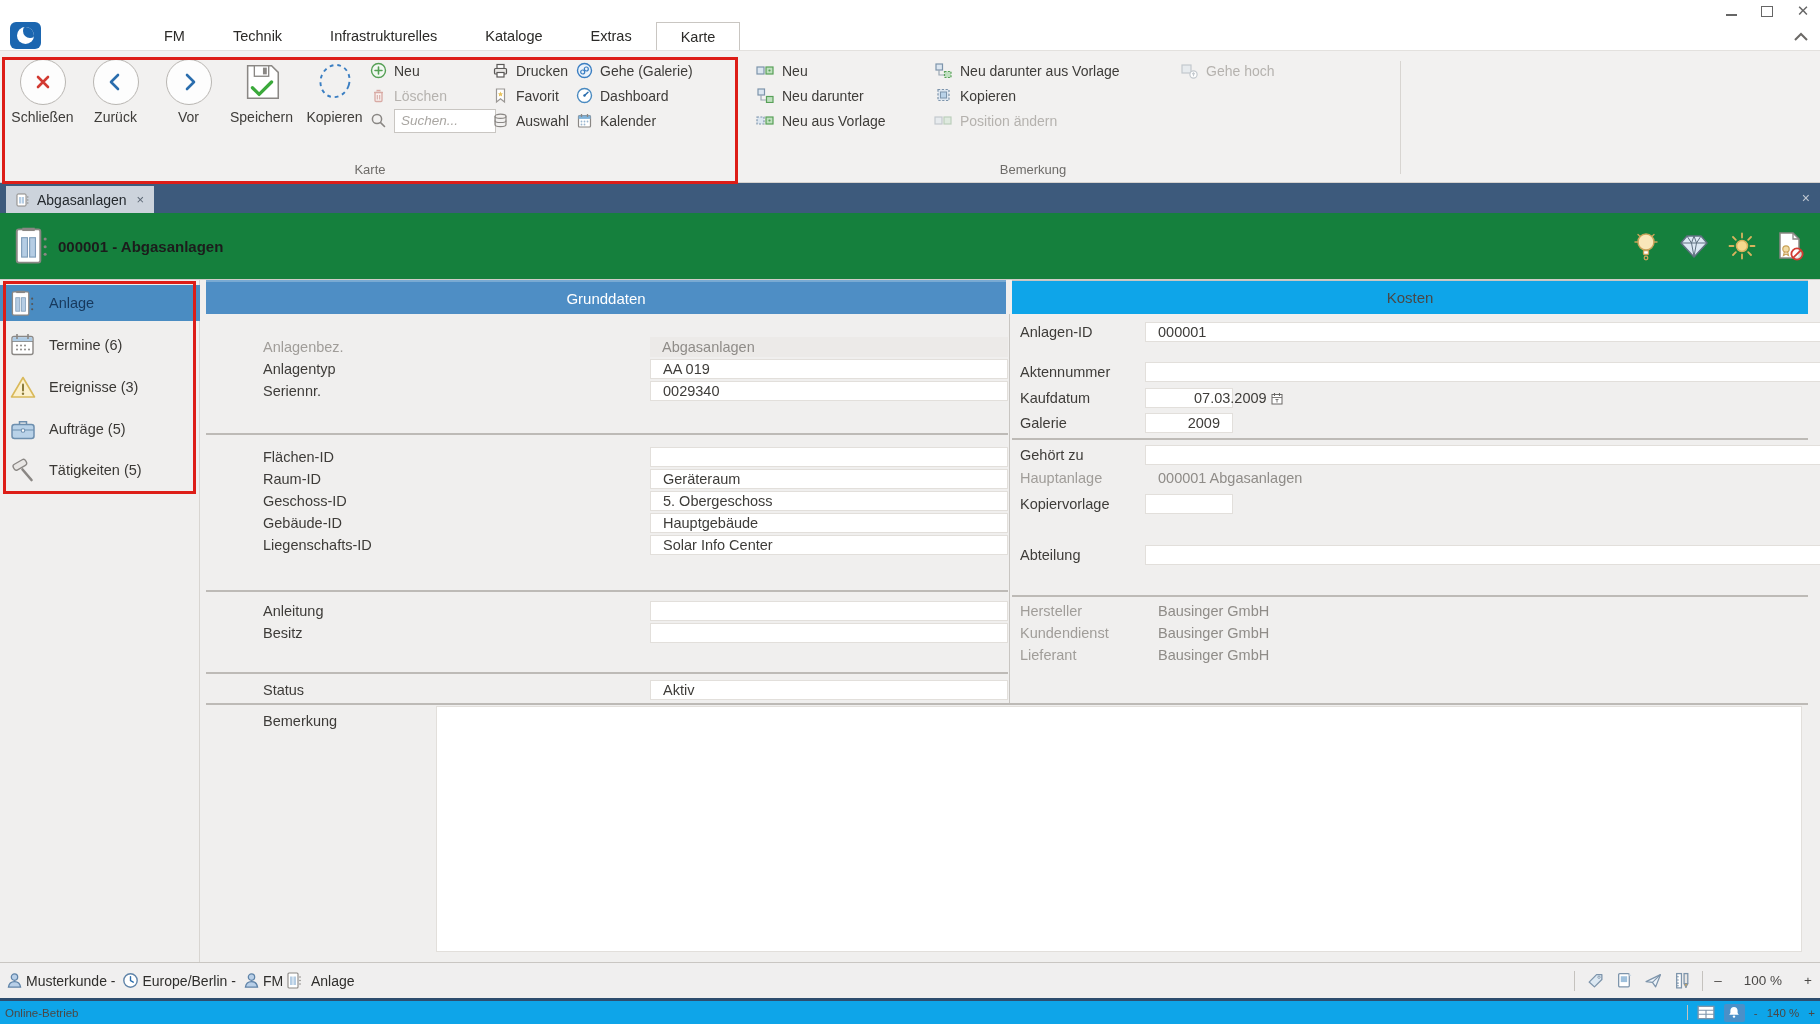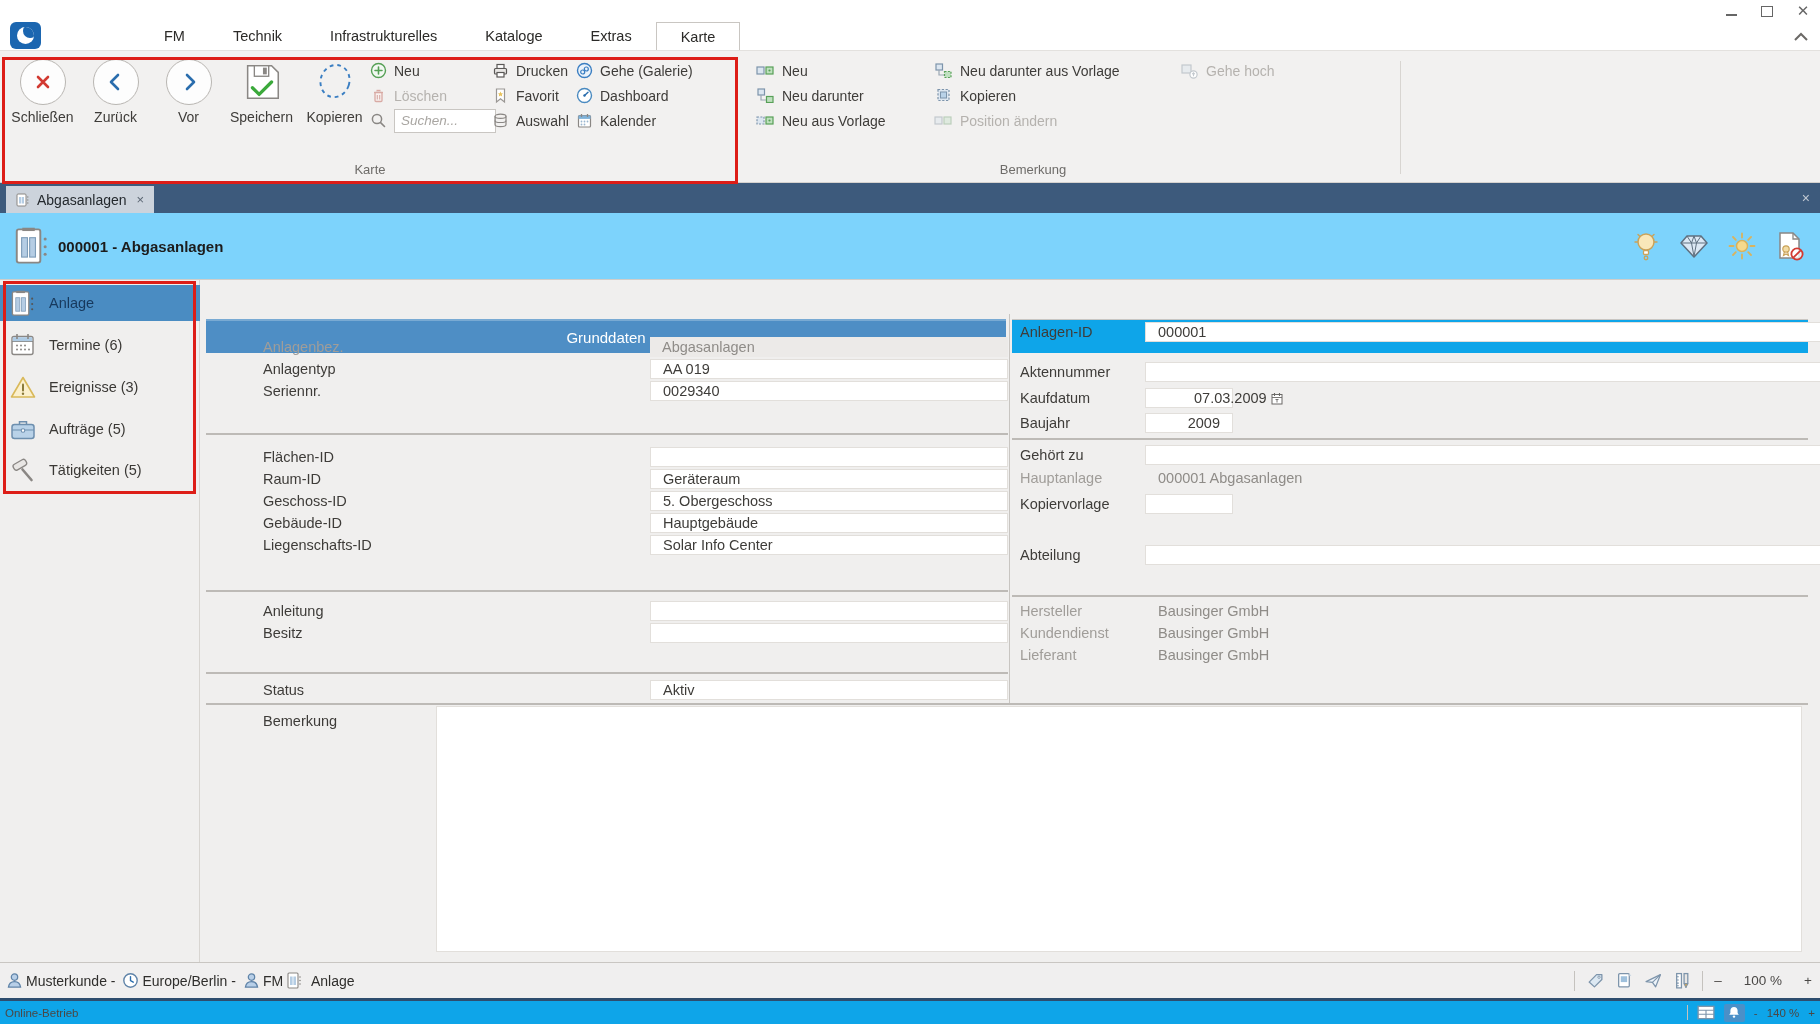--- a/index.html
+++ b/index.html
@@ -51,36 +51,36 @@
   #annot-sidebar{left:3px;top:281px;width:193px;height:213px;}
 
   
   #tabstrip{position:absolute;left:0;top:183px;width:1820px;height:30px;background:#3d5a7c;}
   #doctab{position:absolute;left:6px;top:3px;height:27px;background:#ccd3dc;display:flex;align-items:center;
           gap:8px;padding:0 10px;font-size:14px;color:#24292e;}
   .doctab-close{color:#5a6572;font-size:13px;margin-left:2px;}
   #strip-close{position:absolute;right:10px;top:7px;color:#c2c9d3;font-size:14px;}
 
   
-  #titlebar{position:absolute;left:0;top:213px;width:1820px;height:67px;background:#7dd3fc;border-bottom:1px solid #d0cdc9;box-sizing:border-box;}
+  #titlebar{position:absolute;left:0;top:213px;width:1820px;height:67px;background:#15803d;border-bottom:1px solid #d0cdc9;box-sizing:border-box;}
   #title-icon{position:absolute;left:14px;top:13px;}
   #title-text{position:absolute;left:58px;top:0;height:67px;display:flex;align-items:center;
               font-size:15px;font-weight:bold;color:#1c1c1c;}
   #title-actions{position:absolute;right:13px;top:15px;display:flex;gap:14px;}
   .title-action{width:34px;height:36px;display:flex;align-items:center;justify-content:center;}
 
   
   #main{position:absolute;left:0;top:280px;width:1820px;height:682px;background:#f0efee;}
   #sidebar{position:absolute;left:0;top:0;width:200px;height:682px;border-right:1px solid #d8d5d1;box-sizing:border-box;}
   .side-item{position:absolute;left:0;width:200px;height:36px;display:flex;align-items:center;gap:13px;
              padding-left:10px;box-sizing:border-box;font-size:14.5px;color:#3a3835;cursor:default;}
   .side-item.selected{background:#4a8cc2;color:#17395d;}
 
   .hdr{position:absolute;top:0;height:34px;display:flex;align-items:center;justify-content:center;
-       font-size:15px;box-sizing:border-box;margin-top:39px;}
+       font-size:15px;box-sizing:border-box;}
   #hdr-left{left:206px;width:800px;background:#4e8ec5;color:#fff;border-top:2px solid #79aad3;}
   #hdr-right{left:1012px;width:796px;background:#0ea5e9;color:#4a4846;border-top:1px solid #c9c6c2;}
 
   .fcol{position:absolute;top:0;height:682px;}
   #col-left{left:206px;width:802px;}
   #col-right{left:1012px;width:796px;}
   .frow{position:absolute;height:22px;display:flex;align-items:center;width:100%;}
   .flabel{position:absolute;font-size:14.5px;color:#3e3c39;white-space:nowrap;}
   .flabel.ro{color:#a09d99;}
   #col-left .flabel{left:57px;}
@@ -624,21 +624,21 @@
                   <rect x="1" y="2.5" width="10" height="9.5" fill="#fff" stroke="#6b6966" stroke-width="1"></rect>
                   <path d="M3.5 1v3M8.5 1v3" stroke="#6b6966" stroke-width="1.1"></path>
                   <path d="M1 5.5h10" stroke="#6b6966" stroke-width=".9"></path>
                   <path d="M4.5 7.5h3M6 7.5v3" stroke="#6b6966" stroke-width=".9"></path>
                 </svg>
           </span>
             </span>
         </span>
       </div>
       <div class="frow" style="top:132px;">
-        <span class="flabel">Baujahr</span>
+        <span class="flabel">Galerie</span>
         <span class="finput small num">2009</span>
       </div>
       <div class="hline" style="left:0;top:158px;width:796px;"></div>
       <div class="frow" style="top:164px;">
         <span class="flabel">Gehört zu</span>
         <span class="finput"></span>
       </div>
       <div class="frow" style="top:187px;">
         <span class="flabel ro">Hauptanlage</span>
         <span class="fro">000001 Abgasanlagen</span>

